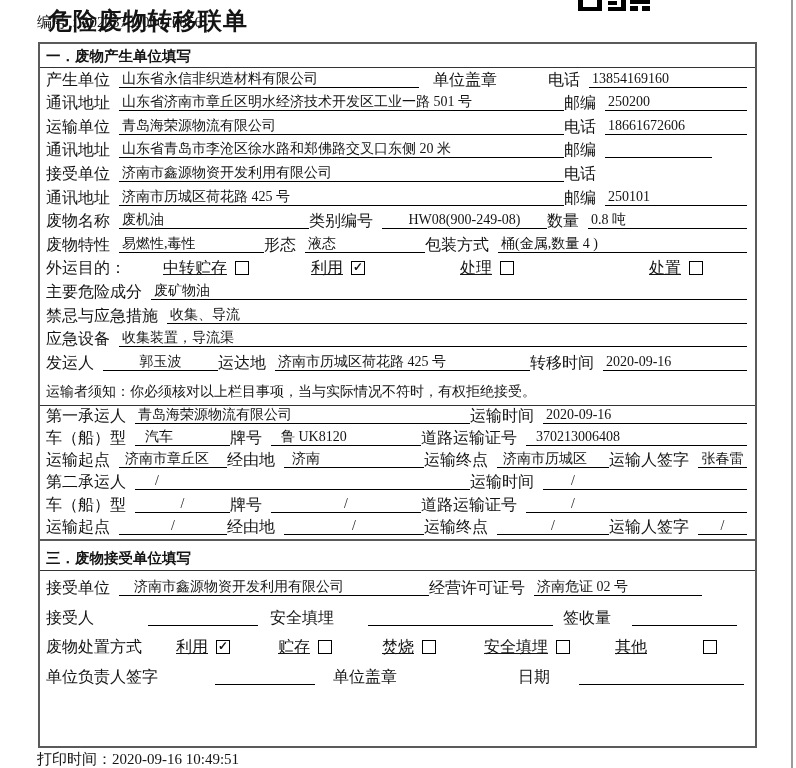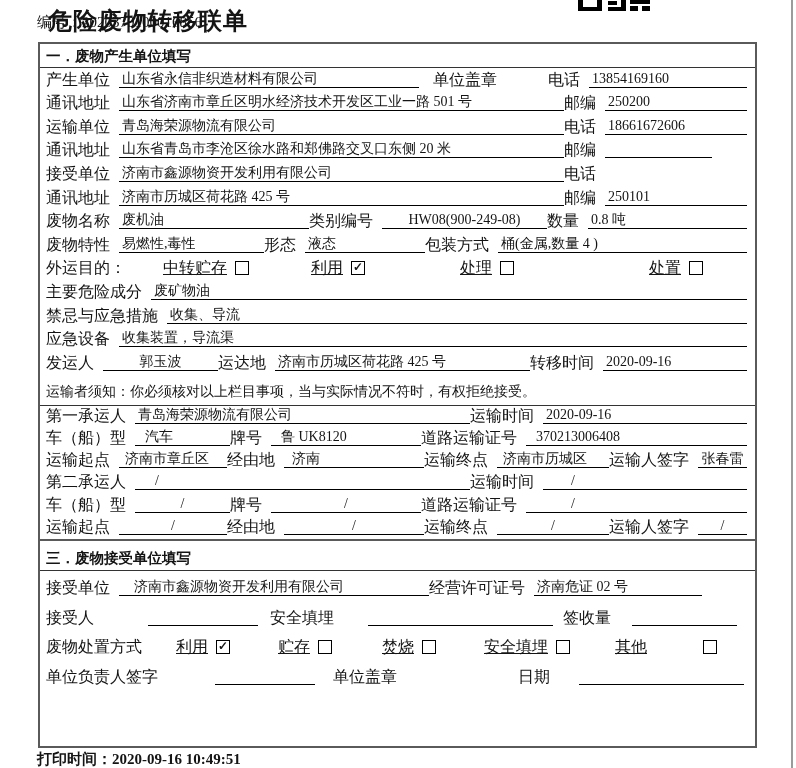--- a/index.html
+++ b/index.html
@@ -23,21 +23,21 @@
   .sec-receiver .frow{height:29.5px;}
   .flabel{white-space:nowrap;font-size:16px;line-height:16px;margin-right:9px;text-align:center;}
   .field{border-bottom:1px solid #000;font-size:14px;line-height:16px;min-height:16px;
          white-space:nowrap;padding:0 3px;box-sizing:border-box;overflow:hidden;}
   .field.flex{flex:1 1 auto;}
   .sp{flex:1 1 auto;}
   .chk{display:flex;align-items:center;}
   .chklabel{font-size:16px;line-height:16px;text-decoration:underline;}
   .cbx{display:inline-block;width:12px;height:12px;border:1.2px solid #000;margin-left:8px;
        font-size:12px;line-height:11px;text-align:center;font-weight:bold;box-sizing:content-box;}
-  .footer{position:absolute;left:37px;top:750px;font-size:15px;white-space:nowrap;font-weight:bold;}
+  .footer{position:absolute;left:37px;top:750px;font-size:15px;white-space:nowrap;}
   .edge{position:absolute;left:791px;top:0;width:2px;height:768px;background:#9b9b9b;}
 </style>
 </head>
 <body>
 
 <div class="page">
   <div class="doc-no"><span>编号：</span><span>2020370100016856</span></div>
   <div class="title">危险废物转移联单</div>
   <svg class="qr" width="72" height="11" viewBox="0 0 72 11" fill="#000">
     <rect x="0" y="0" width="5" height="11"></rect>

